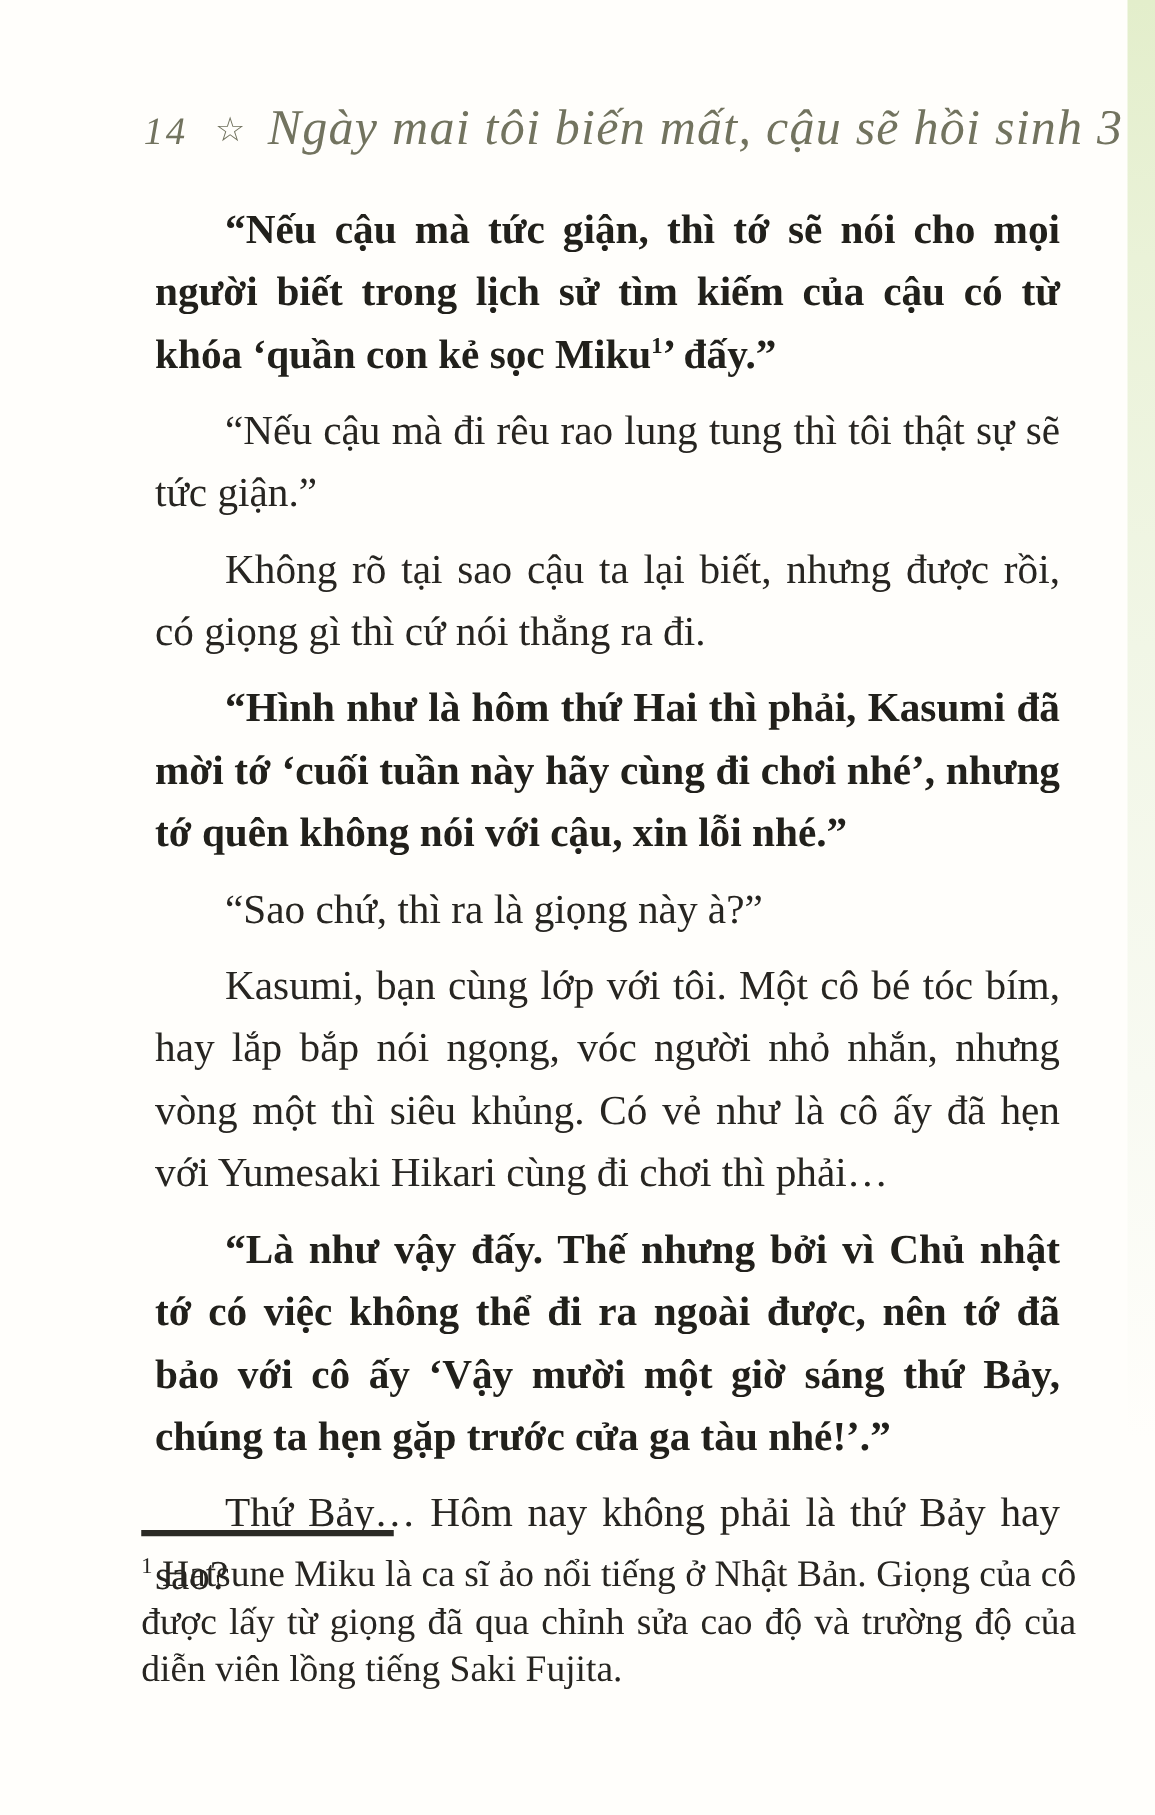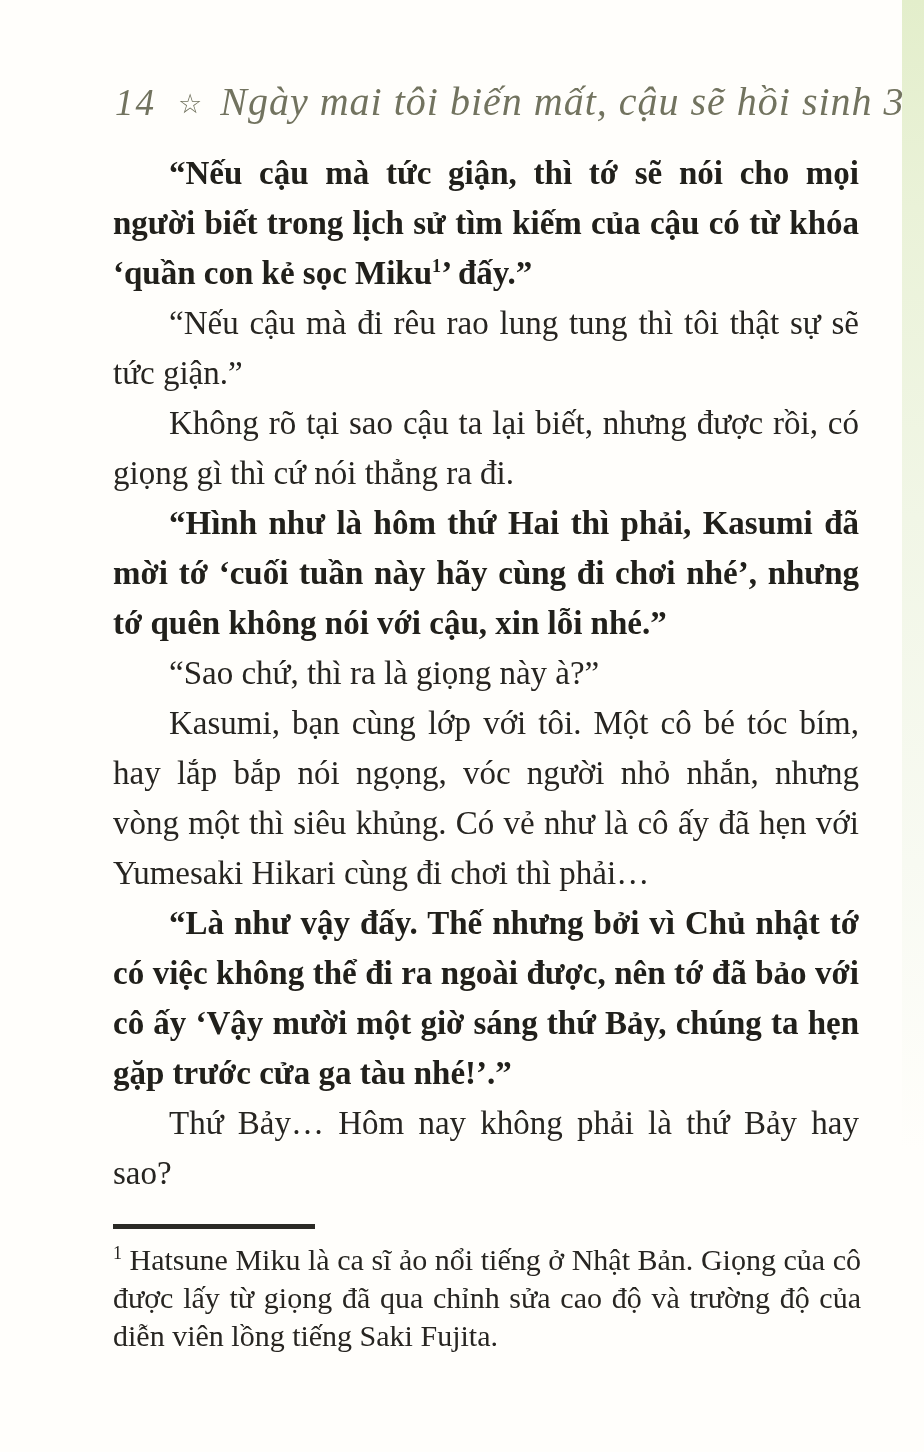--- a/index.html
+++ b/index.html
@@ -23,21 +23,21 @@
       #e3eecb 0%, #eaf2d8 18%, #f1f6e6 45%, #f8faf2 75%, rgba(255,255,255,0) 100%);
   }
   .running-header {
     position: absolute;
     top: 78px; left: 115px;
     display: flex; align-items: baseline;
     color: #72735f;
   }
   .page-number {
     font-style: italic;
-    font-size: 37px;
+    font-size: 31px;
     letter-spacing: 2px;
   }
   .star {
     font-size: 27px;
     margin: 0 18px 0 22px;
     font-style: normal;
     position: relative; top: -2px;
   }
   .book-title {
     font-style: italic;
@@ -46,21 +46,21 @@
   }
   .content {
     position: absolute;
     top: 148px; left: 113px;
     width: 746px;
     font-size: 33px;
     line-height: 50px;
     text-align: justify;
     color: #272521;
   }
-  .content p { margin: 0; text-indent: 56px; }
+  .content p { margin: 11px; text-indent: 56px; }
   .content p.bold {
     font-weight: bold;
     color: #21201b;
   }
   sup.fn-ref {
     font-size: 0.55em;
     vertical-align: super;
     line-height: 0;
   }
   .footnote {

